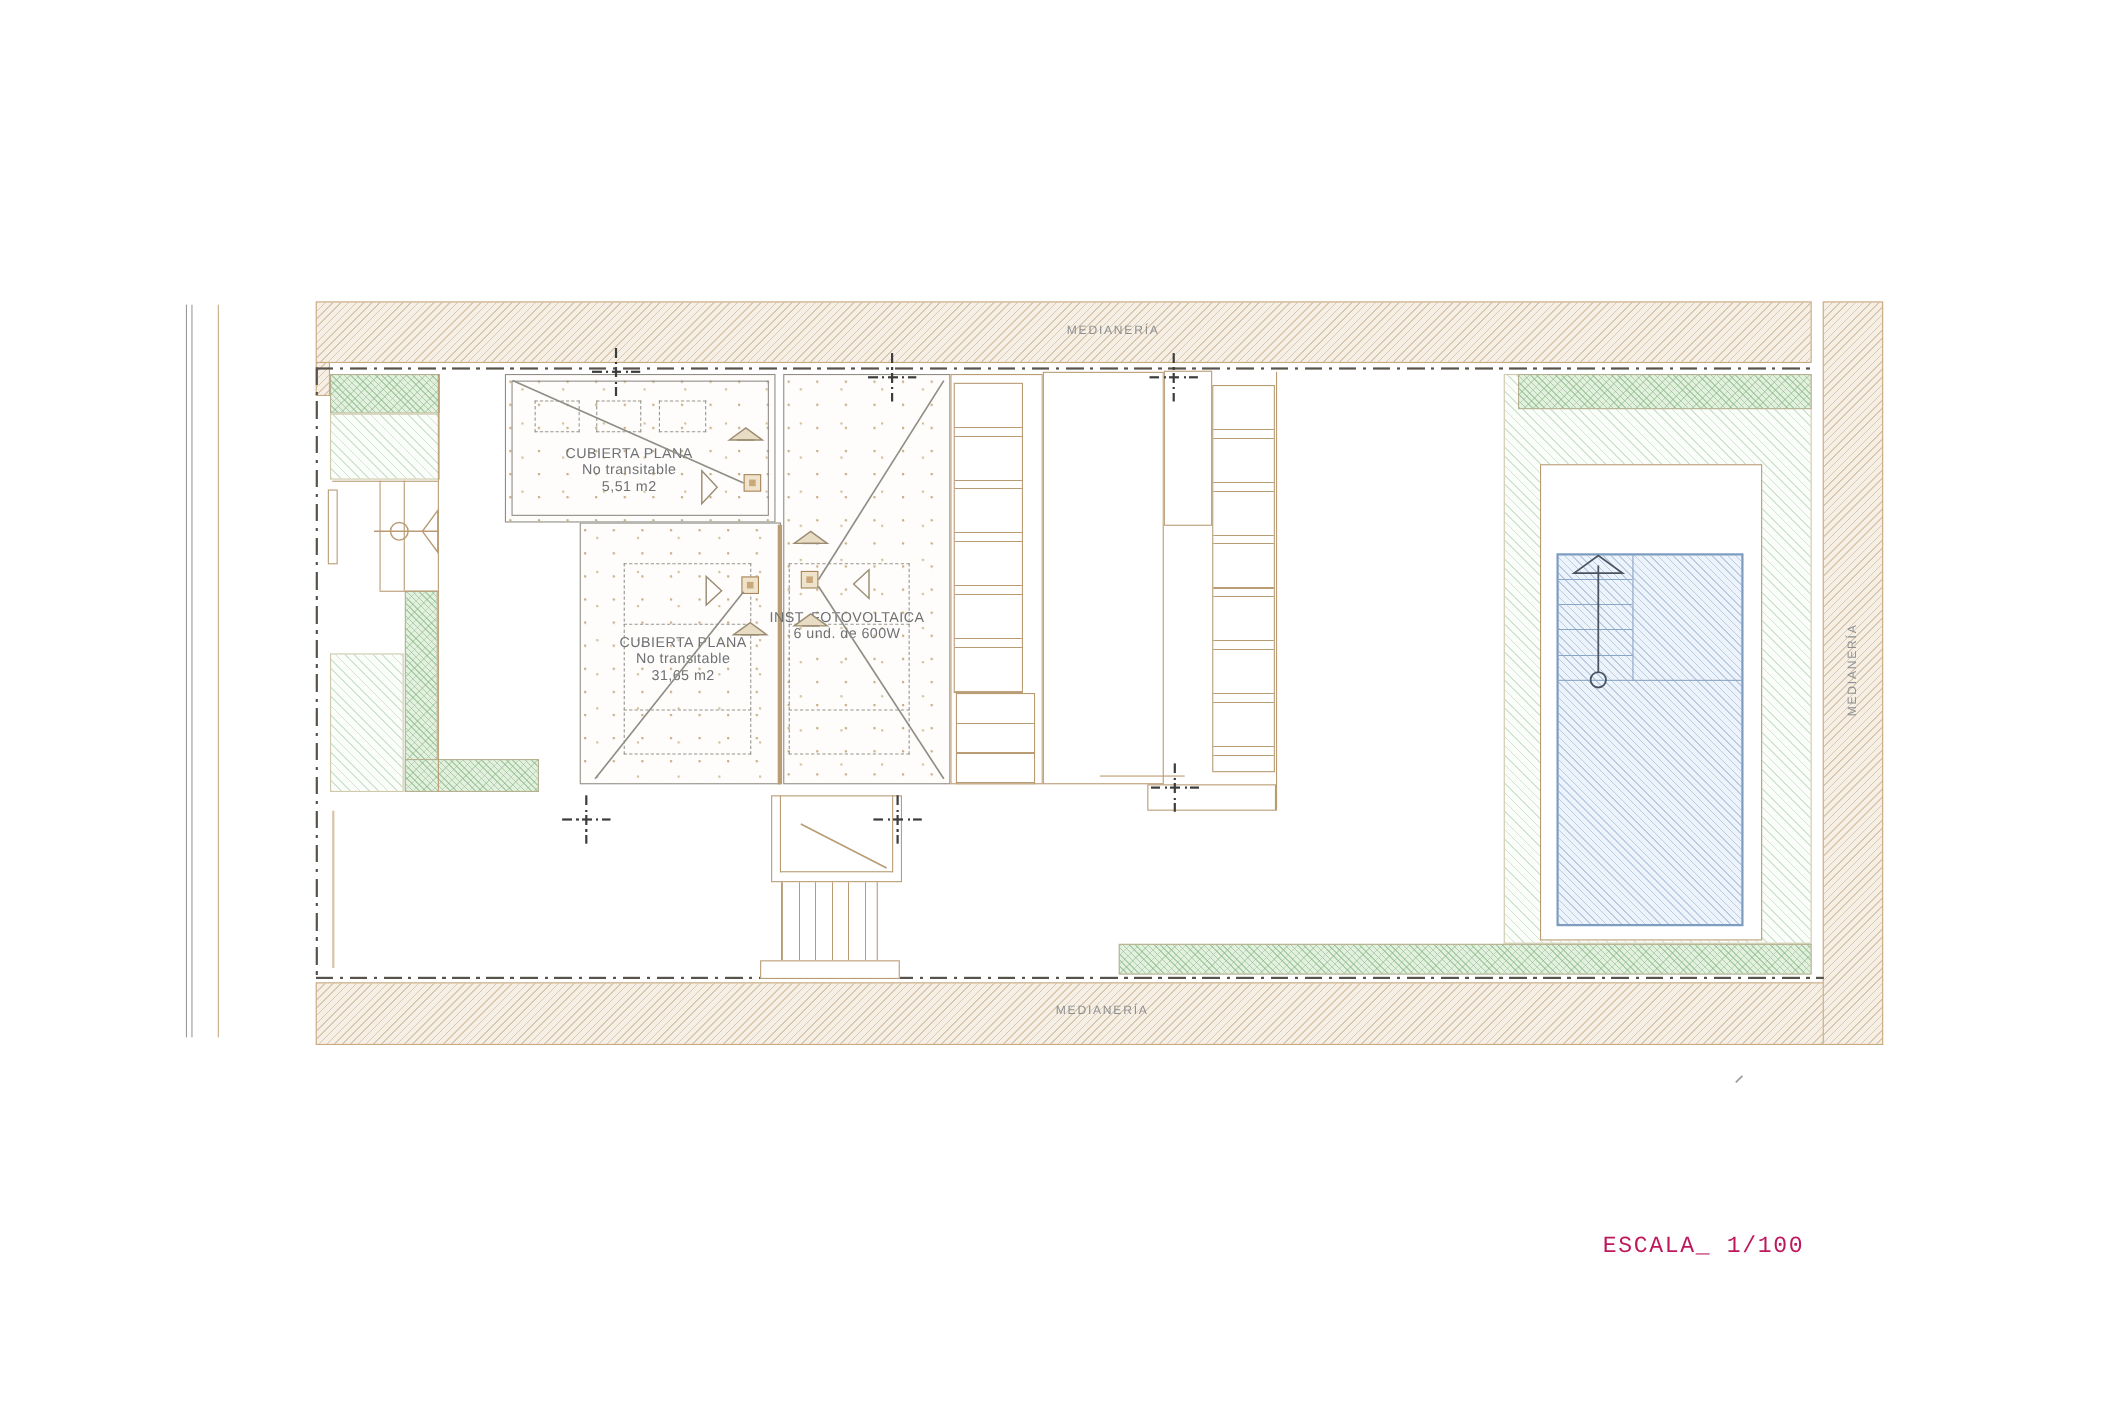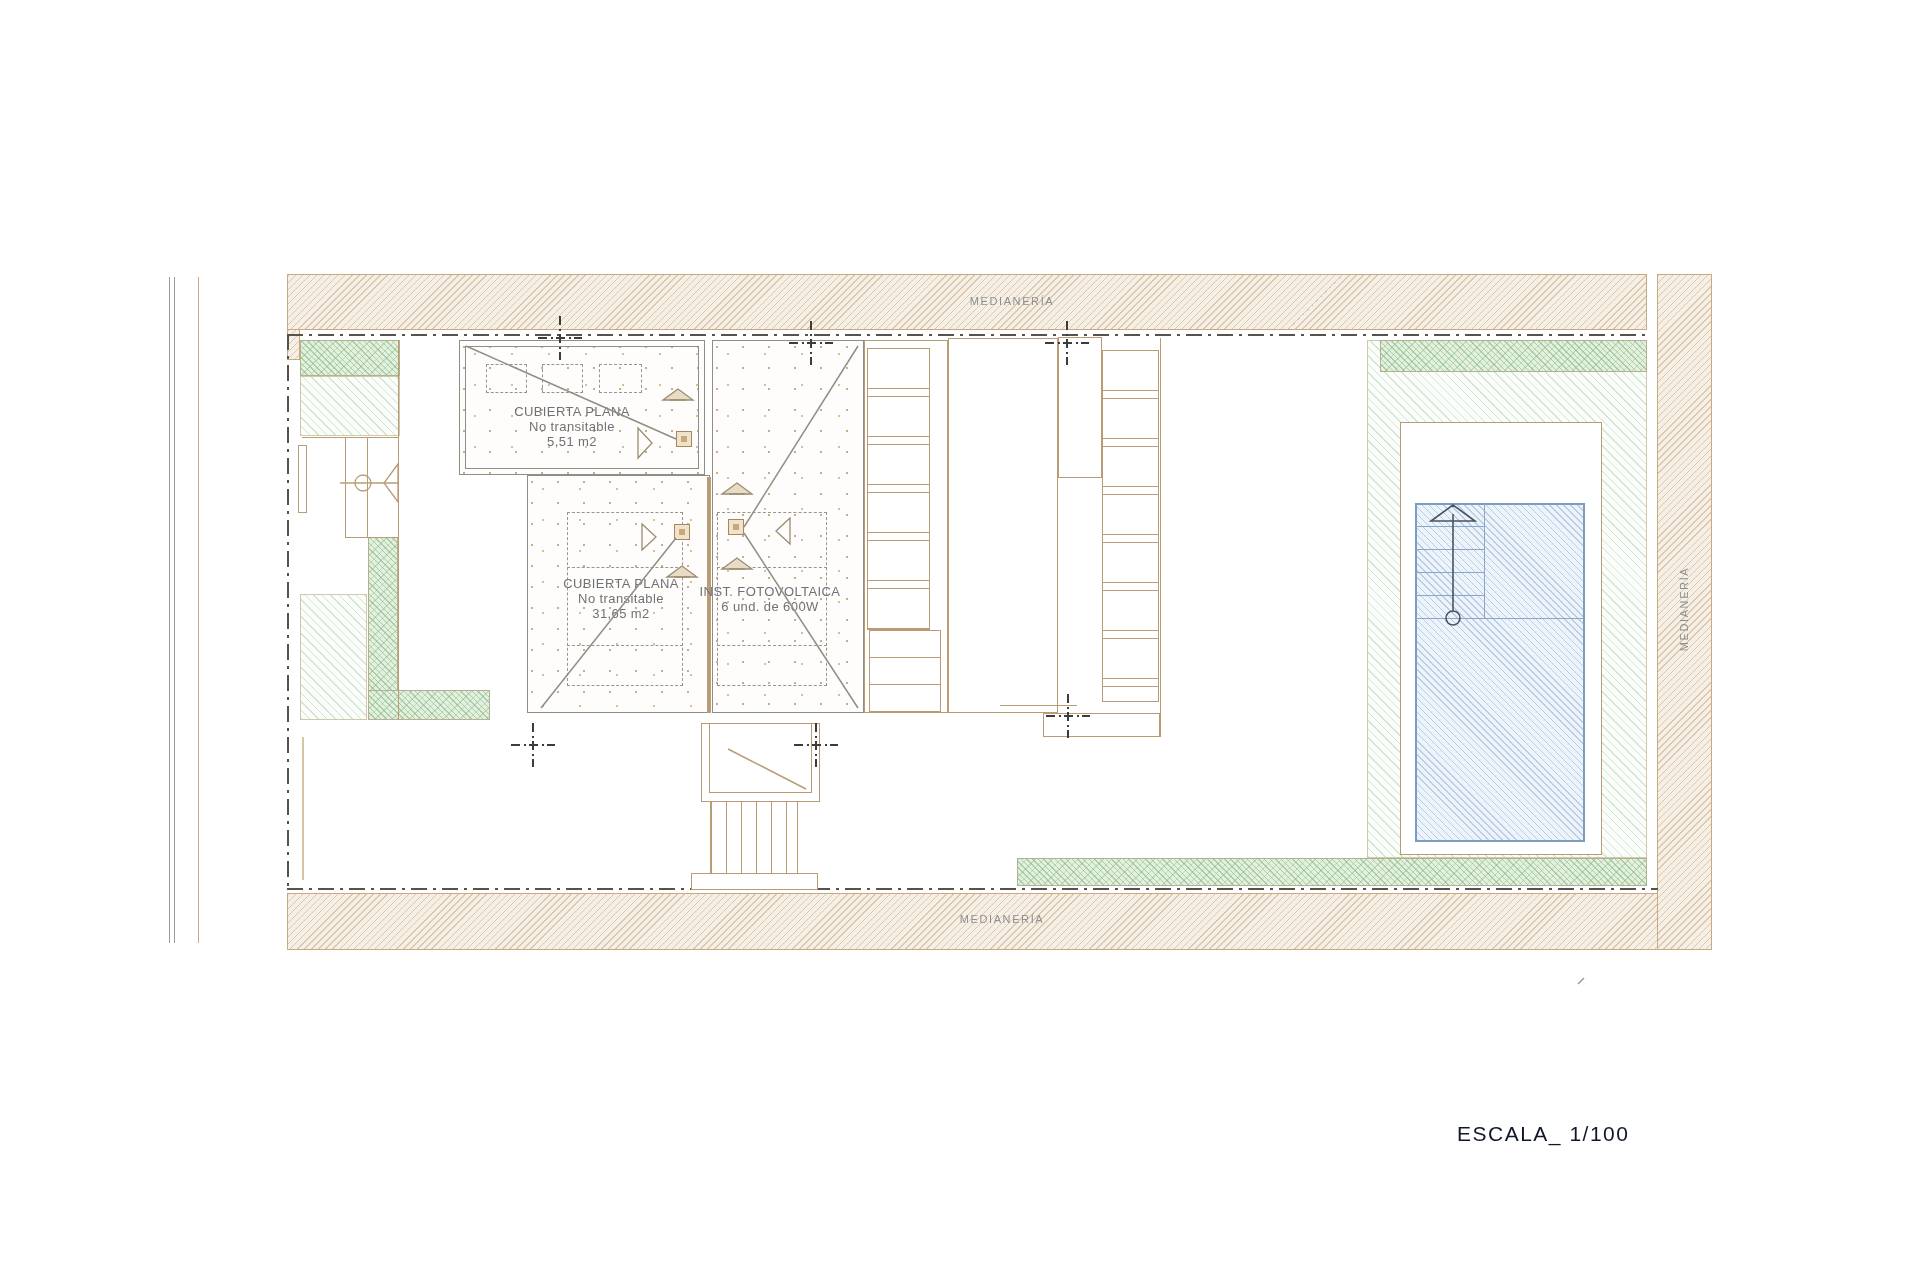--- a/index.html
+++ b/index.html
@@ -47,21 +47,21 @@
         background-image:repeating-linear-gradient(180deg,transparent 0 26px,#b99c74 26px 27px);}
   .vlines{position:absolute;border-left:1px solid #b99c74;border-right:1px solid #b99c74;box-sizing:border-box;
         background-image:repeating-linear-gradient(90deg,#b99c74 0 1px,transparent 1px 15px);}
   .psteps{position:absolute;border-right:1px solid #8aa6c6;box-sizing:border-box;
         background-image:repeating-linear-gradient(180deg,transparent 0 22px,#8aa6c6 22px 23px);}
   .sq{position:absolute;width:16px;height:16px;border:1.5px solid #a8865a;background:#f0e3cb;box-sizing:border-box;}
   .sq::after{content:"";position:absolute;left:4px;top:4px;right:4px;bottom:4px;background:#c9a97c;}
   
   .bnd-label{position:absolute;font-size:11px;letter-spacing:1.6px;color:#8e8f91;text-align:center;}
   .cad-text{position:absolute;color:#6f7174;font-size:13px;line-height:15px;text-align:center;letter-spacing:.4px;}
-  .scale-text{position:absolute;color:#0f172a;font-size:21px;letter-spacing:1.5px;}
+  .scale-text{position:absolute;color:#be185d;font-size:21px;letter-spacing:1.5px;font-family:Liberation Mono, monospace;}
 </style>
 </head>
 <body>
 
 <div id="canvas">
 
   <div class="lg" style="left:169px;top:277px;width:1px;height:666px;"></div>
   <div class="lg" style="left:174px;top:277px;width:1px;height:666px;"></div>
   <div class="l" style="left:198px;top:277px;width:1px;height:666px;background:#c5ab85;"></div>
 
@@ -117,21 +117,21 @@
   <div class="cad-text" style="left:492px;top:404px;width:160px;">
     <div>CUBIERTA PLANA</div>
     <div>No transitable</div>
     <div>5,51 m2</div>
   </div>
   <div class="cad-text" style="left:541px;top:576px;width:160px;">
     <div>CUBIERTA PLANA</div>
     <div>No transitable</div>
     <div>31,65 m2</div>
   </div>
-  <div class="cad-text" style="left:690px;top:584px;width:160px;">
+  <div class="cad-text" style="left:690px;top:553px;width:160px;">
     <div>INST. FOTOVOLTAICA</div>
     <div>6 und.  de 600W</div>
   </div>
 
   <div class="rect" style="left:864px;top:340px;width:84px;height:373px;"></div>
   <div class="louver" style="left:867px;top:348px;width:63px;height:282px;"></div>
   <div class="rows27" style="left:869px;top:630px;width:72px;height:83px;"></div>
   <div class="rect" style="left:948px;top:338px;width:110px;height:375px;border-width:1px;"></div>
   <div class="rect" style="left:1058px;top:337px;width:44px;height:141px;"></div>
   <div class="louver" style="left:1102px;top:350px;width:57px;height:352px;"></div>

